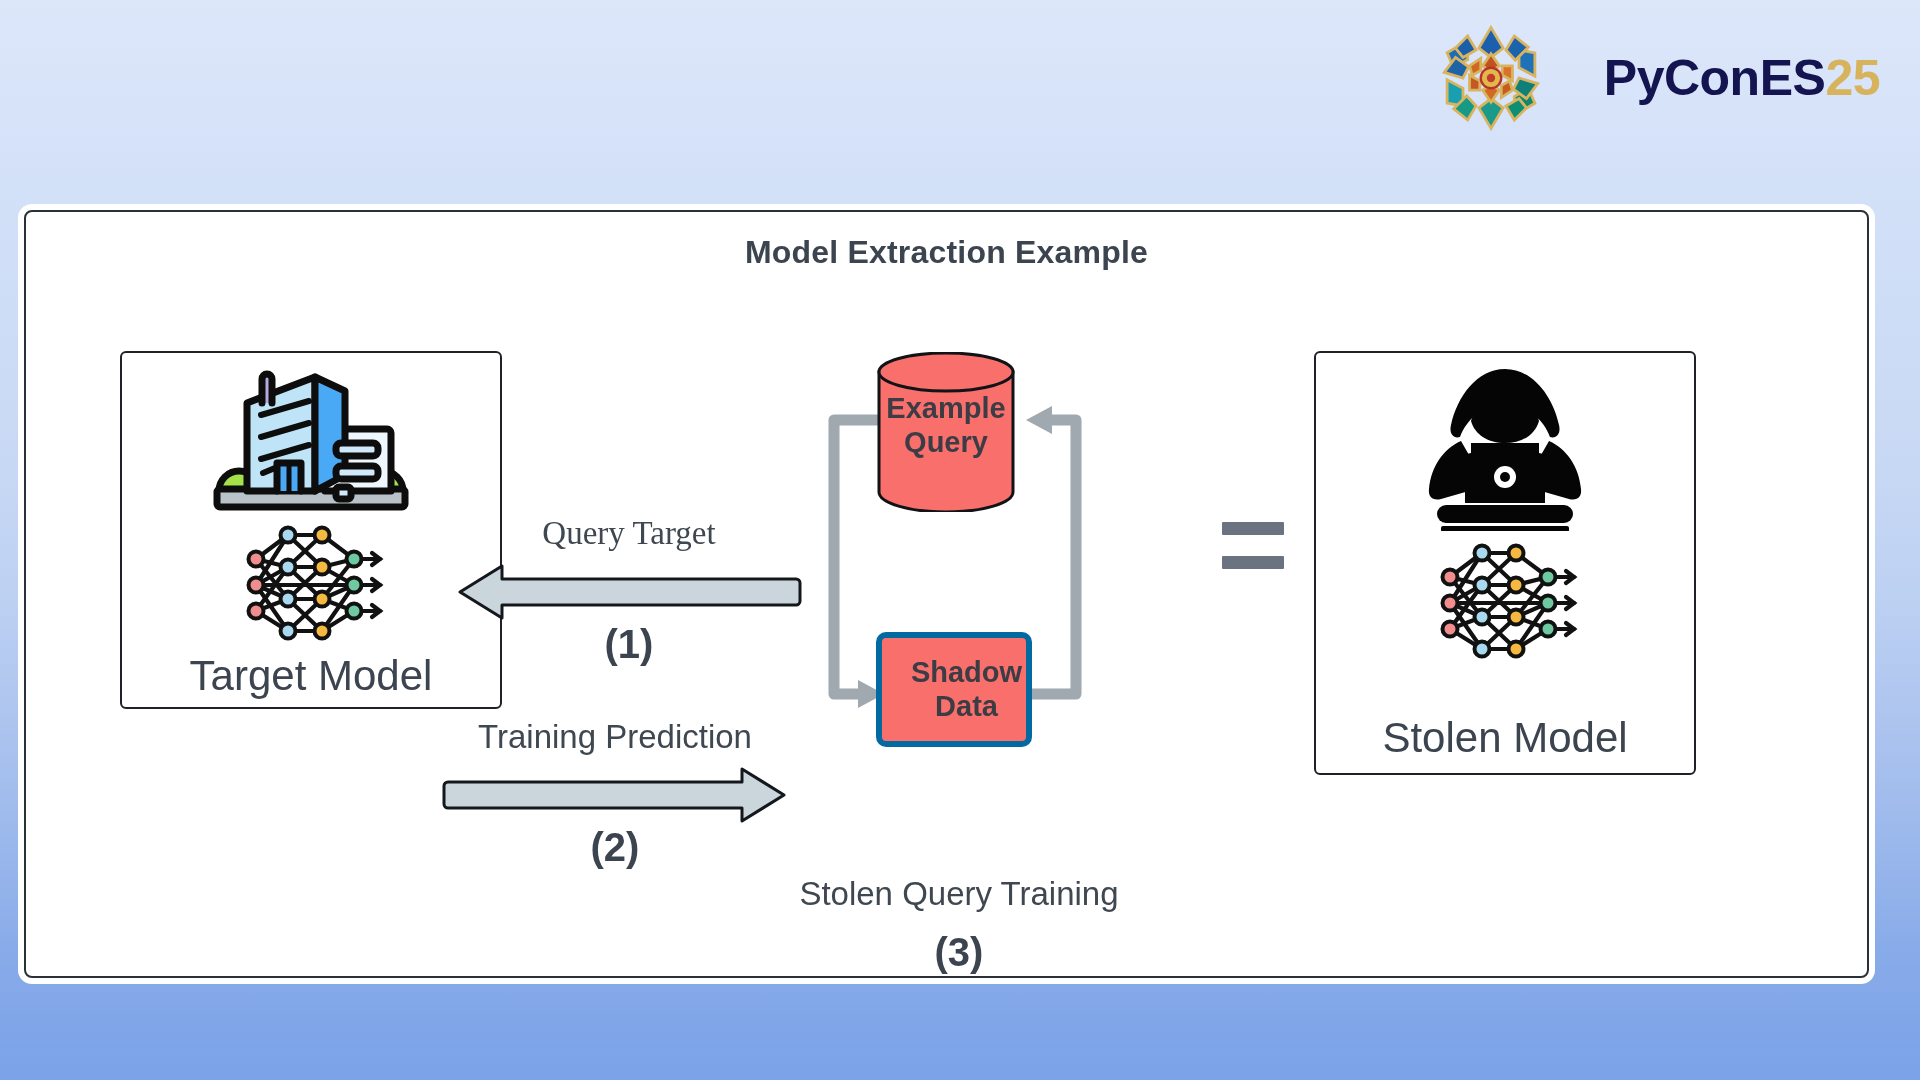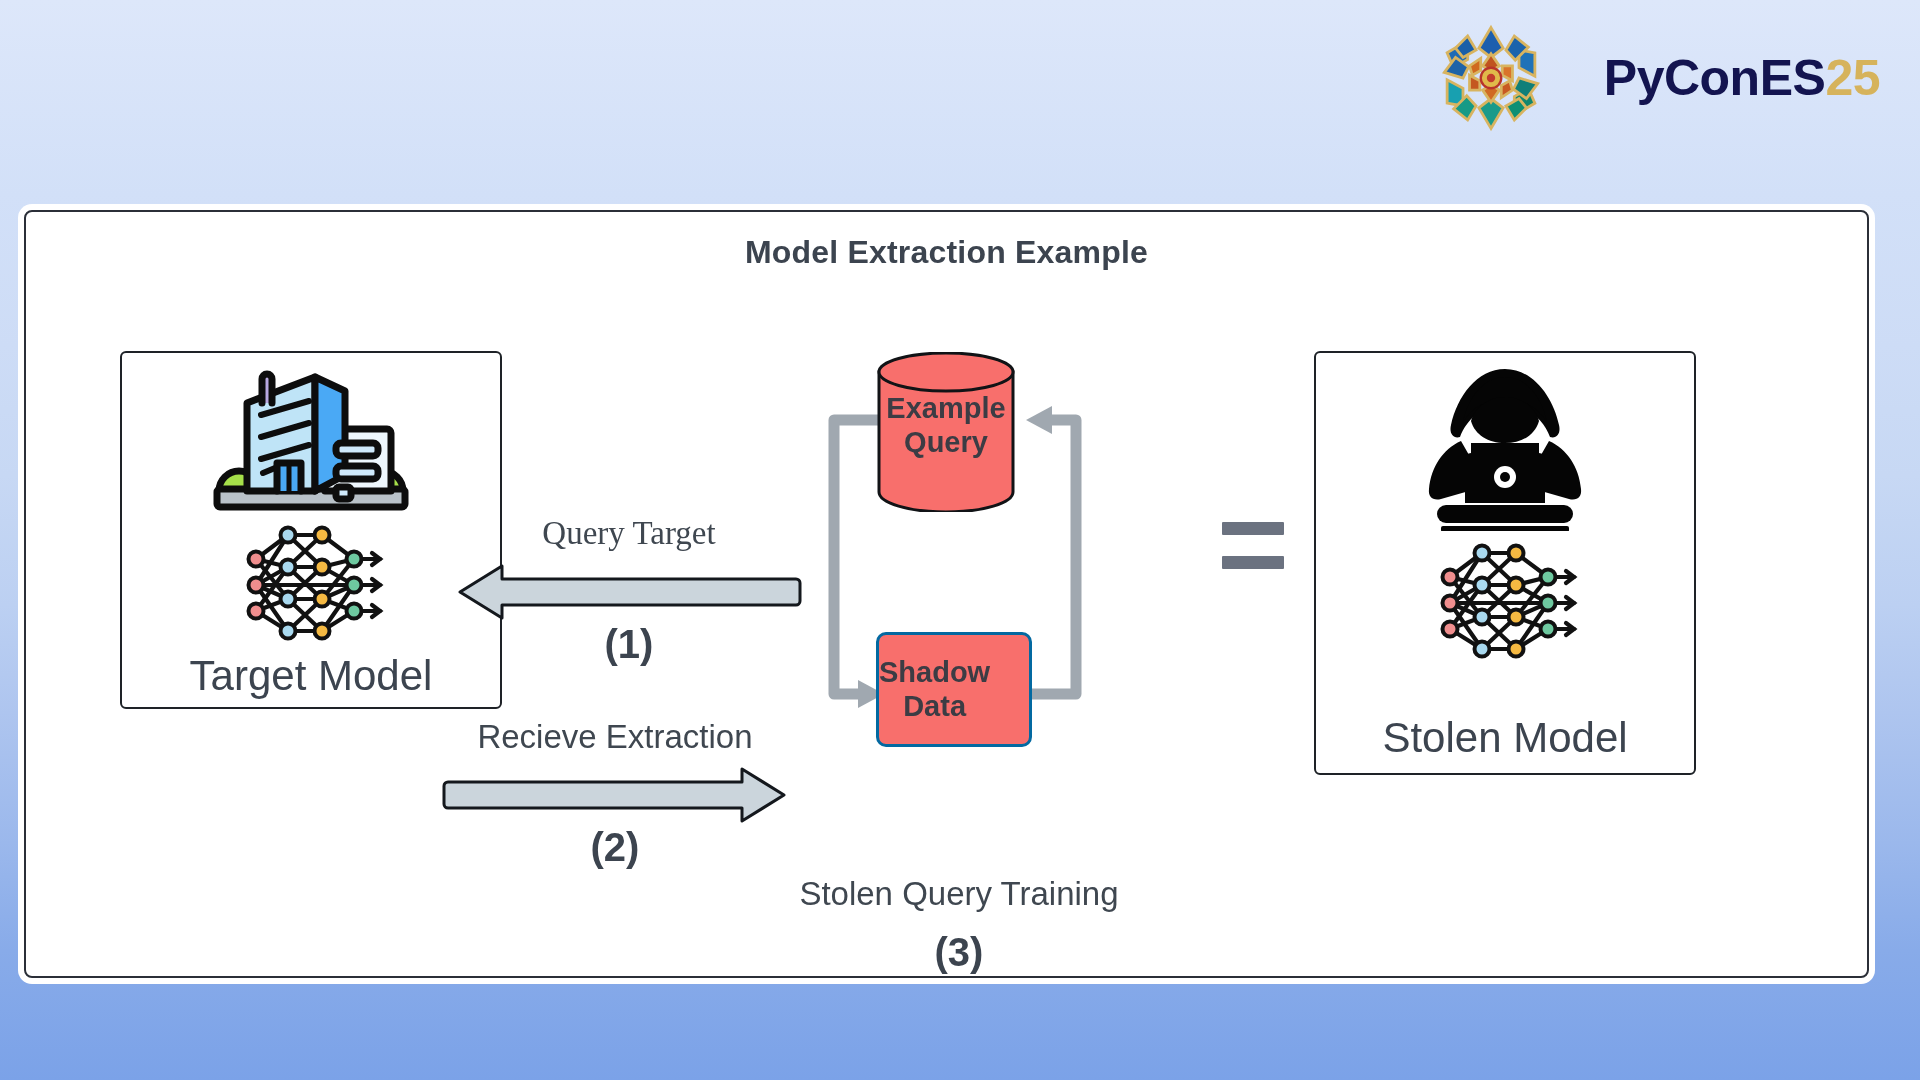--- a/index.html
+++ b/index.html
@@ -164,26 +164,27 @@
     pointer-events: none;
   }
 
   .shadow-box {
     position: absolute;
     left: 62px;
     top: 290px;
     width: 156px;
     height: 115px;
     background: #f86f6c;
-    border: 3px solid #0369a1;
+    border: 6px solid #0369a1;
     border-radius: 10px;
     box-sizing: border-box;
     display: flex;
     align-items: center;
-    justify-content: flex-start;
+    justify-content: center;
+    padding-left: 25px;
   }
   .shadow-label {
     font-size: 29px;
     font-weight: bold;
     color: #3c3c44;
     text-align: center;
     line-height: 1.16;
   }
 
   .loop-svg {
@@ -379,21 +380,21 @@
   </div>
 
   <div class="arrow-caption cap-query">Query Target</div>
   <div class="flow-arrow arrow-query">
     <svg width="346" height="56" viewBox="0 0 346 56" xmlns="http://www.w3.org/2000/svg">
       <path d="M4,28 L46,2 L46,15 L340,15 a4,4 0 0 1 4,4 L344,37 a4,4 0 0 1 -4,4 L46,41 L46,54 Z" fill="#cbd5dc" stroke="#14181d" stroke-width="3" stroke-linejoin="round"></path>
     </svg>
   </div>
   <div class="step-num step-1">(1)</div>
 
-  <div class="arrow-caption cap-pred">Recieve Extraction</div>
+  <div class="arrow-caption cap-pred">Training Prediction</div>
   <div class="flow-arrow arrow-prediction">
     <svg width="346" height="56" viewBox="0 0 346 56" xmlns="http://www.w3.org/2000/svg">
       <path d="M342,28 L300,2 L300,15 L6,15 a4,4 0 0 0 -4,4 L2,37 a4,4 0 0 0 4,4 L300,41 L300,54 Z" fill="#cbd5dc" stroke="#14181d" stroke-width="3" stroke-linejoin="round"></path>
     </svg>
   </div>
   <div class="step-num step-2">(2)</div>
 
   <div class="loop-area">
     <svg class="loop-svg" viewBox="0 0 290 470" xmlns="http://www.w3.org/2000/svg">
       <g fill="none" stroke="#a0a8b0" stroke-width="11" stroke-linejoin="round" stroke-linecap="butt">

